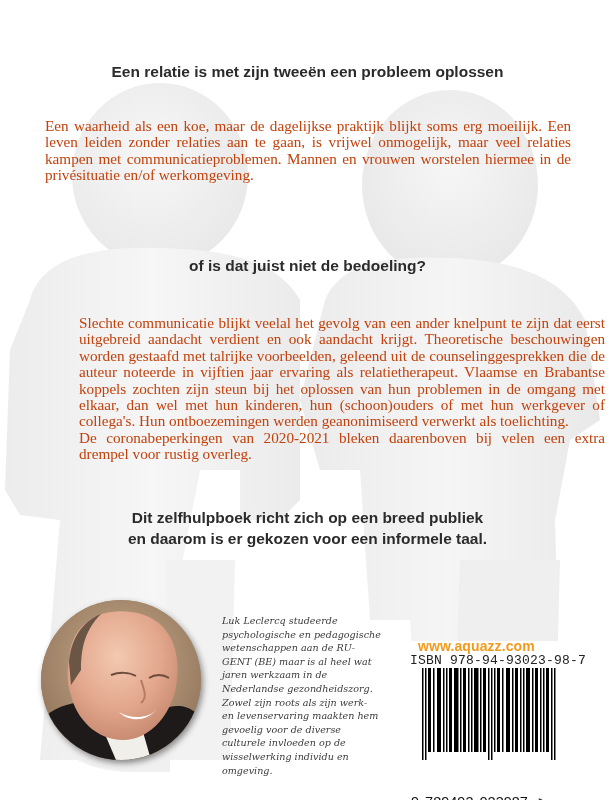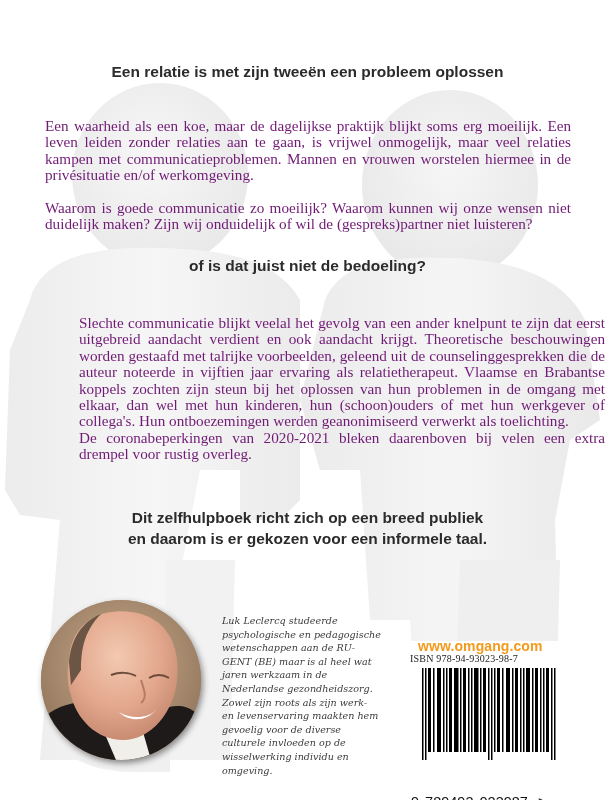--- a/index.html
+++ b/index.html
@@ -11,21 +11,21 @@
     .bg { position: absolute; inset: 0; z-index: 0; }
     .page { position: absolute; inset: 0; z-index: 1; }
     .heading {
       position: absolute; left: 0; width: 615px; text-align: center;
       font-family: "Liberation Sans", sans-serif; font-weight: bold;
       color: #2b2b2b; font-size: 15.5px; line-height: 21px;
     }
     .heading div { white-space: nowrap; }
     .body-text {
       position: absolute; left: 45px; width: 526px;
-      font-family: "Liberation Serif", serif; color: #701a75;
+      font-family: "Liberation Serif", serif; color: #c2410c;
       font-size: 15.2px; line-height: 16.4px; text-align: justify;
     }
     .body-text p { margin: 0; }
     .body-text .last { text-align-last: left; }
     .bio {
       position: absolute; left: 222px; top: 614px; width: 160px;
       font-family: "DejaVu Serif", serif; font-style: italic;
       color: #3a3a3a; font-size: 9.6px; line-height: 13.6px; text-align: left;
     }
     .photo {
@@ -38,21 +38,21 @@
       position: absolute; left: 410px; top: 641px; width: 158px; height: 132px;
       background: #ffffff;
     }
     .website {
       position: absolute; left: 418px; top: 638px;
       font-family: "Liberation Sans", sans-serif; font-weight: bold;
       font-size: 14px; color: #f39a1c; letter-spacing: 0.1px;
     }
     .isbn {
       position: absolute; left: 410px; top: 653px;
-      font-family: Liberation Serif, serif; font-size: 10px; color: #222;
+      font-family: Liberation Mono, monospace; font-size: 13px; color: #222;
       letter-spacing: 0.2px; white-space: nowrap; text-align: center;
     }
     .bars { position: absolute; left: 422px; top: 668px; }
     .ean-digits {
       position: absolute; left: 410px; top: 794px; white-space: nowrap;
       font-family: "Liberation Sans", sans-serif; font-size: 14.5px; color: #111;
       background: transparent;
     }
     .ean-digits span { background: #fff; padding: 0 1px; }
   </style>
@@ -93,21 +93,20 @@
 
 <div class="page">
 
   <div class="heading" style="top:61px;">
     <div>Een relatie is met zijn tweeën een probleem oplossen</div>
   </div>
 
   <div class="body-text" style="top:118px;">
     <p class="last">Een waarheid als een koe, maar de dagelijkse praktijk blijkt soms erg moeilijk. Een leven leiden zonder relaties aan te gaan, is vrijwel onmogelijk, maar veel relaties kampen met communicatieproblemen. Mannen en vrouwen worstelen hiermee in de privésituatie en/of  werkomgeving.</p>
     <p style="height:16px;"></p>
-    <p class="last">Waarom is goede communicatie zo moeilijk? Waarom kunnen wij onze wensen niet duidelijk maken? Zijn wij onduidelijk of wil de (gespreks)partner niet luisteren?</p>
   </div>
 
   <div class="heading" style="top:255px;">
     <div>of is dat juist niet de bedoeling?</div>
   </div>
 
   <div class="body-text" style="top:315px;margin-left:34px;">
     <p class="last">Slechte communicatie blijkt veelal het gevolg van een ander knelpunt te zijn dat eerst uitgebreid aandacht verdient en ook aandacht krijgt. Theoretische beschouwingen worden gestaafd met talrijke voorbeelden, geleend uit de counselinggesprekken die de auteur noteerde in vijftien jaar ervaring als relatietherapeut. Vlaamse en Brabantse koppels zochten zijn steun bij het oplossen van hun problemen in de omgang met elkaar, dan wel met hun kinderen, hun (schoon)ouders of met hun werkgever of collega's. Hun ontboezemingen werden geanonimiseerd verwerkt als toelichting.</p>
     <p class="last">De coronabeperkingen van 2020-2021 bleken daarenboven bij velen een extra drempel voor rustig overleg.</p>
   </div>
@@ -138,21 +137,21 @@
       <path d="M70,75 C78,72 88,72 95,76" stroke="#6d4b3c" stroke-width="2" fill="none"></path>
       <path d="M108,78 C114,74 122,74 128,78" stroke="#6d4b3c" stroke-width="2" fill="none"></path>
       <path d="M78,112 C88,122 105,122 115,110 C108,118 90,120 78,112 Z" fill="#fff"></path>
       <path d="M100,80 C104,92 106,98 100,103" stroke="#b87a62" stroke-width="2" fill="none"></path>
     </svg>
   </div>
 
   <div class="bio">Luk Leclercq studeerde psychologische en pedagogische wetenschappen aan de RU-GENT (BE) maar is al heel wat jaren werkzaam in de Nederlandse gezondheidszorg. Zowel zijn roots als zijn werk- en levenservaring maakten hem gevoelig voor de diverse culturele invloeden op de wisselwerking individu en omgeving.</div>
 
   <div class="barcode-box"></div>
-  <div class="website">www.omgang.com</div>
+  <div class="website">www.aquazz.com</div>
   <div class="isbn">ISBN 978-94-93023-98-7</div>
 
   <svg class="bars" width="140" height="92" viewBox="0 0 140 92">
     <g fill="#000">
       <rect x="0" y="0" width="1.5" height="92"></rect>
         <rect x="3" y="0" width="1.5" height="92"></rect>
       <rect x="6" y="0" width="3" height="84"></rect>
         <rect x="11" y="0" width="1.5" height="84"></rect>
       <rect x="15" y="0" width="4" height="84"></rect>
         <rect x="21" y="0" width="1.5" height="84"></rect>

